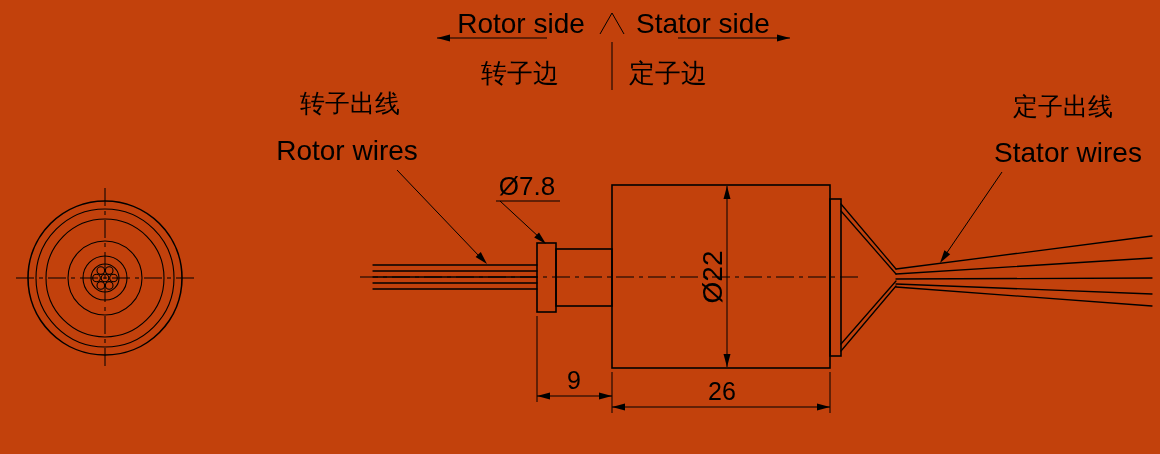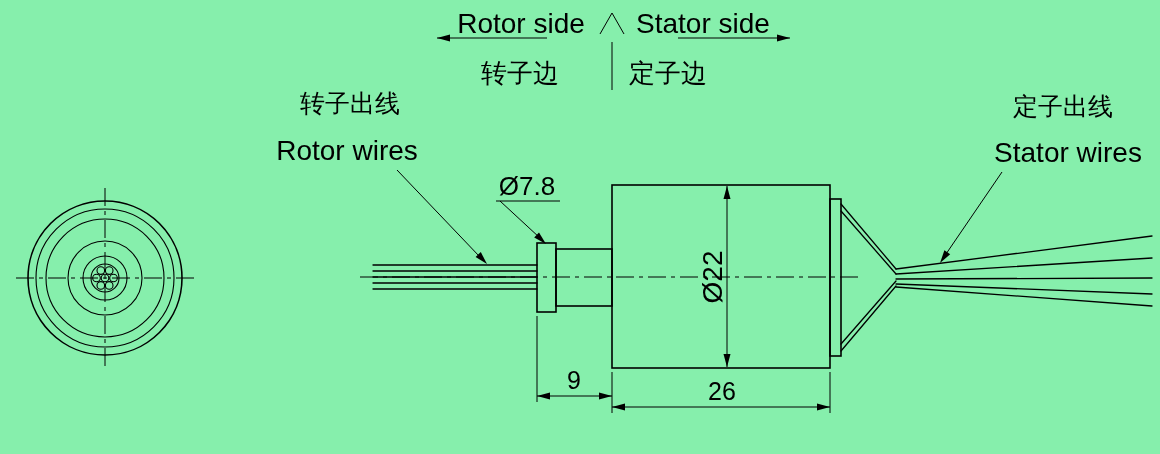--- a/index.html
+++ b/index.html
@@ -1,16 +1,16 @@
 <!DOCTYPE html>
 <html><head>
 <meta charset="utf-8">
 <style>
   html,body{margin:0;padding:0;background:#ffffff;}
-  .stage{position:relative;width:1160px;height:454px;background:#86efac;overflow:hidden;}
+  .stage{position:relative;width:1160px;height:454px;background:#c2410c;overflow:hidden;}
   svg text{font-family:"Liberation Sans","DejaVu Sans",sans-serif;fill:#000;}
   .t28{font-size:28px;}
   .t26{font-size:26px;}
   .t25{font-size:25px;}
   .outline{fill:none;stroke:#000;stroke-width:1.6;}
   .thin{fill:none;stroke:#000;stroke-width:1.1;}
   .wire{fill:none;stroke:#000;stroke-width:1.3;stroke-linecap:round;}
   .dim{fill:none;stroke:#000;stroke-width:1;}
   .cl{fill:none;stroke:#000;stroke-width:1;stroke-dasharray:18 5 4 5;}
   .arrow{fill:#000;stroke:none;}

